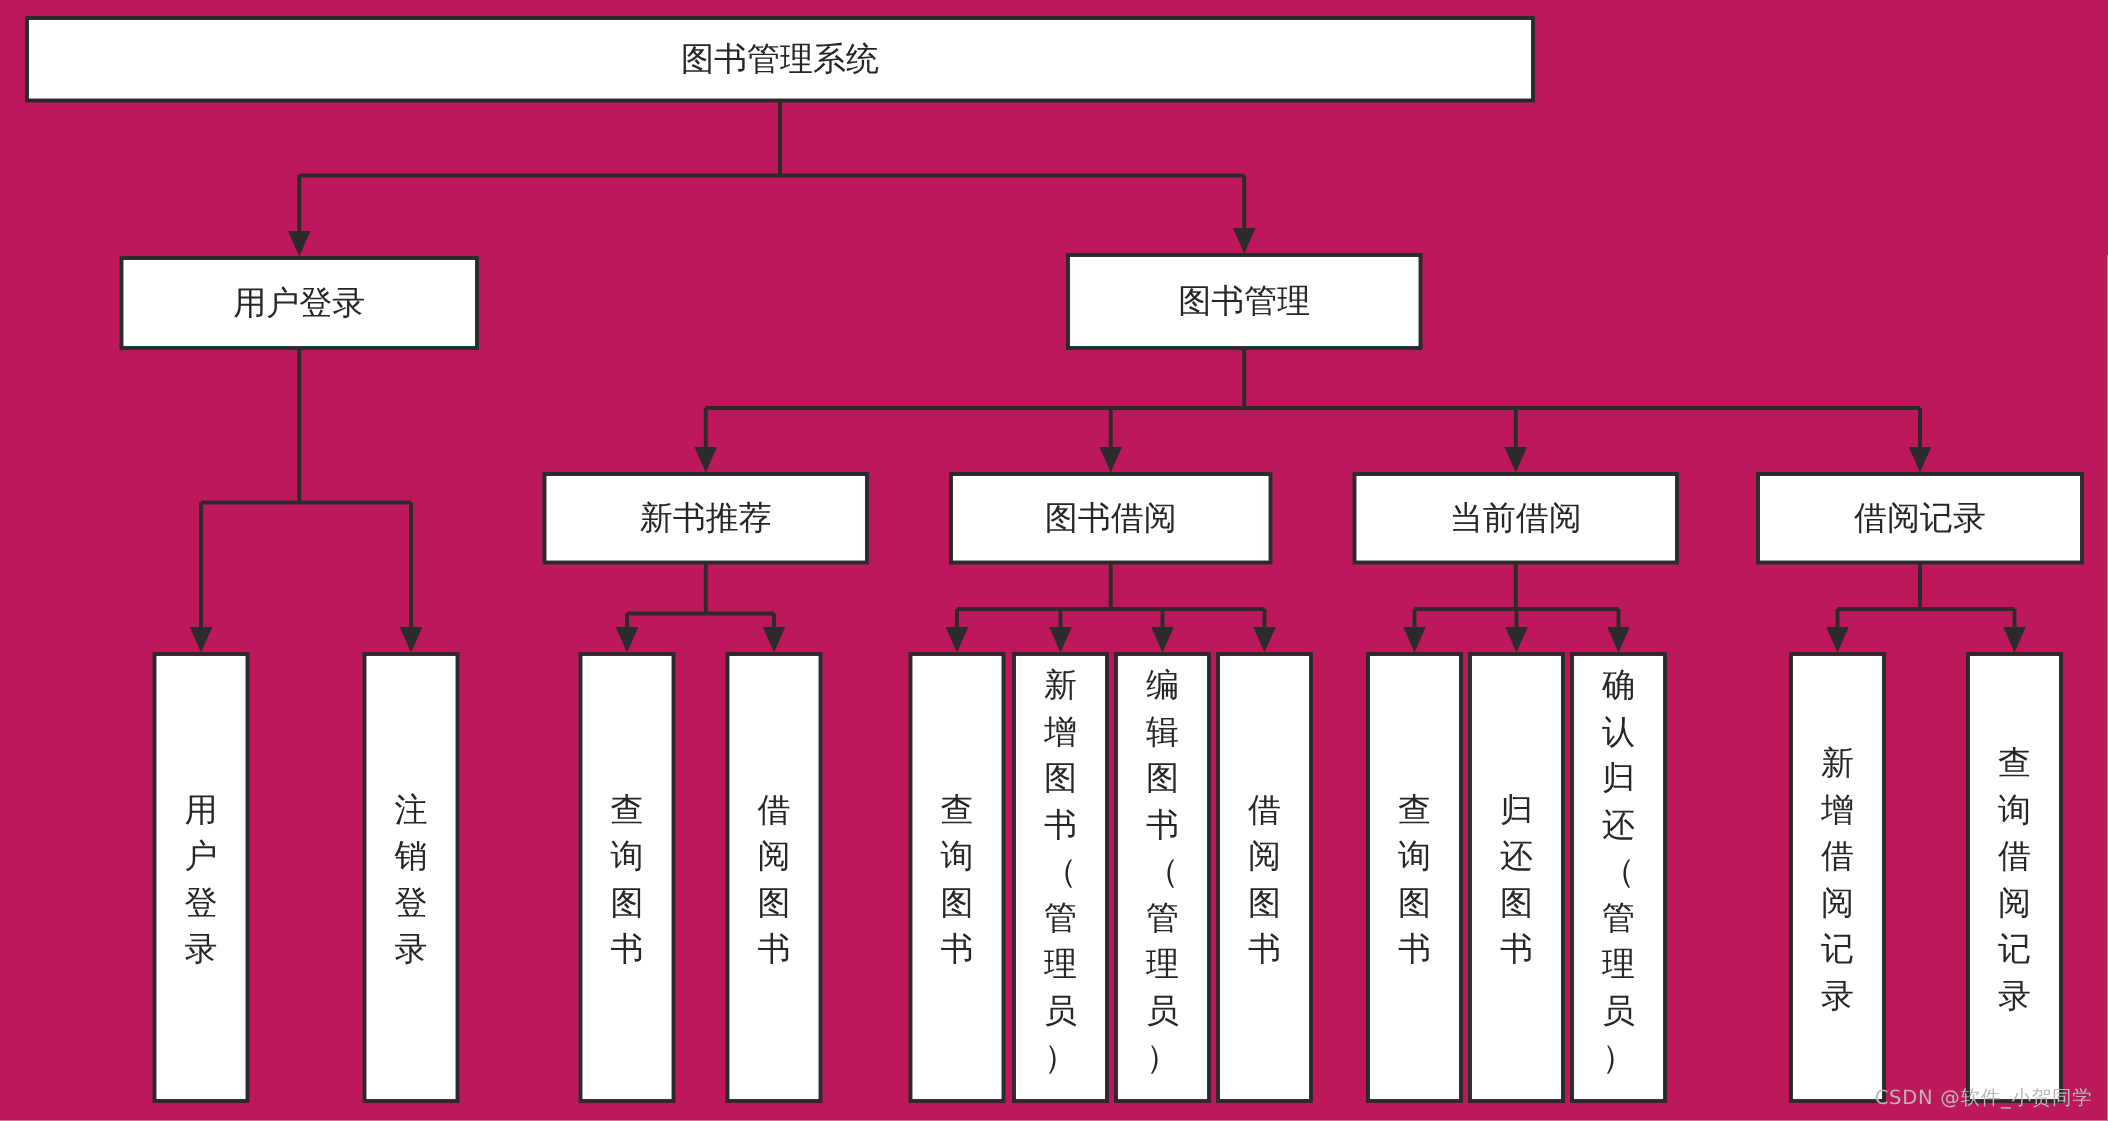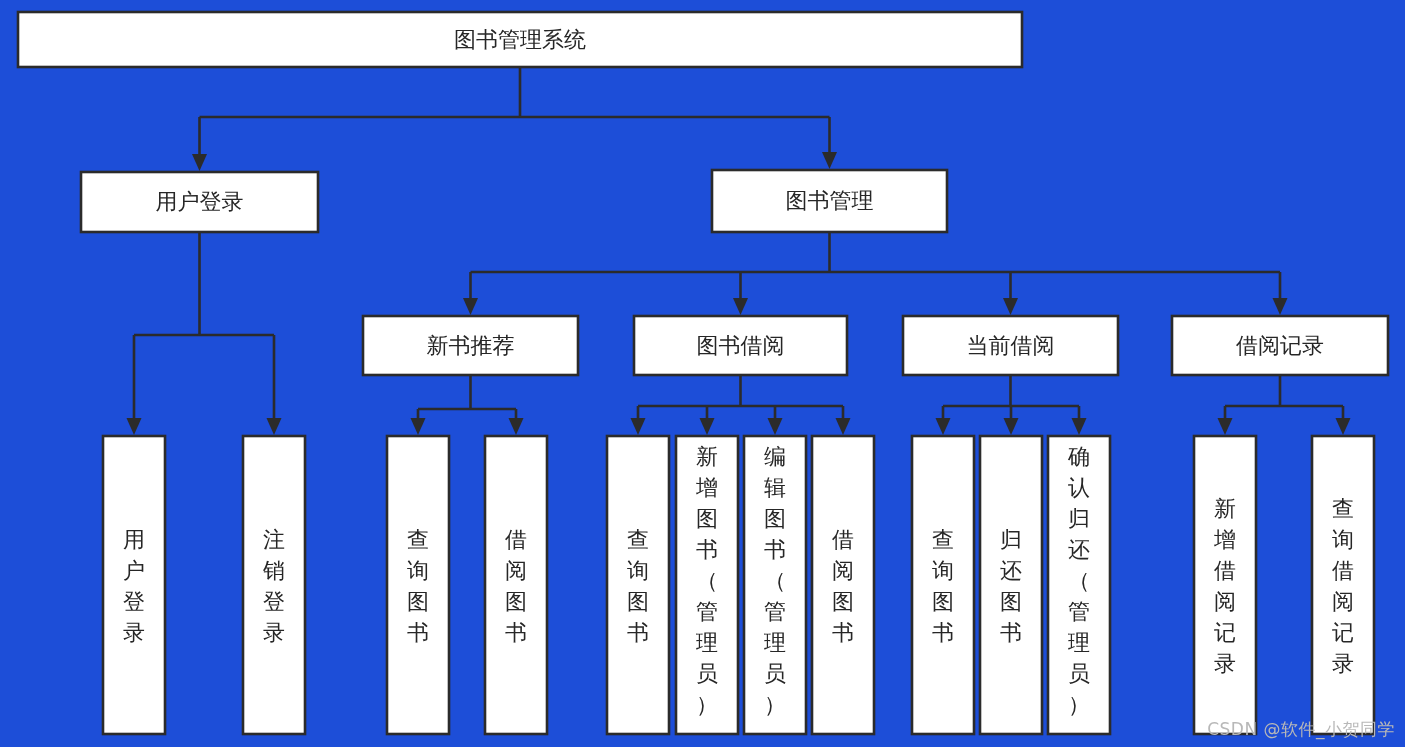--- a/index.html
+++ b/index.html
@@ -10,21 +10,21 @@
   body {
     font-family: "DejaVu Sans", "Liberation Sans", sans-serif;
     width: 1405px;
     height: 747px;
     overflow: hidden;
   }
   #diagram-root {
     position: relative;
     width: 1405px;
     height: 747px;
-    background: #1d4ed8;
+    background: #be185d;
   }
   svg#flowchart {
     position: absolute;
     top: 0;
     left: 0;
     width: 1405px;
     height: 747px;
     display: block;
   }
   .node-rect {
@@ -53,21 +53,21 @@
   }
   .arrow-head {
     fill: #2b2b2b;
     stroke: none;
   }
   .watermark {
     position: absolute;
     right: 10px;
     bottom: 6px;
     font-family: "DejaVu Sans", "Liberation Sans", sans-serif;
-    font-size: 17px;
+    font-size: 13px;
     color: #b8b8b8;
     letter-spacing: 0.5px;
     white-space: nowrap;
     user-select: none;
   }
 </style>
 </head>
 <body>
 
 <div id="diagram-root">

